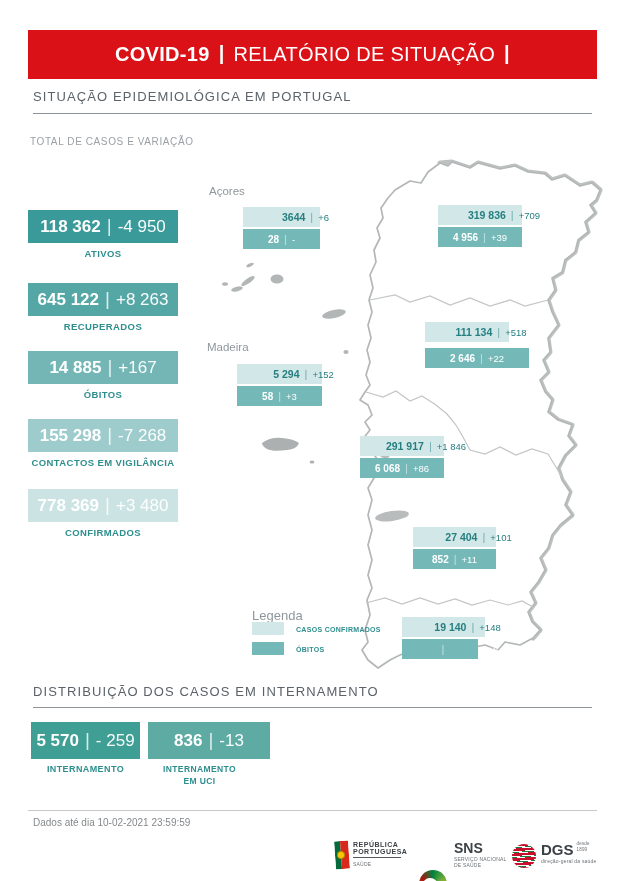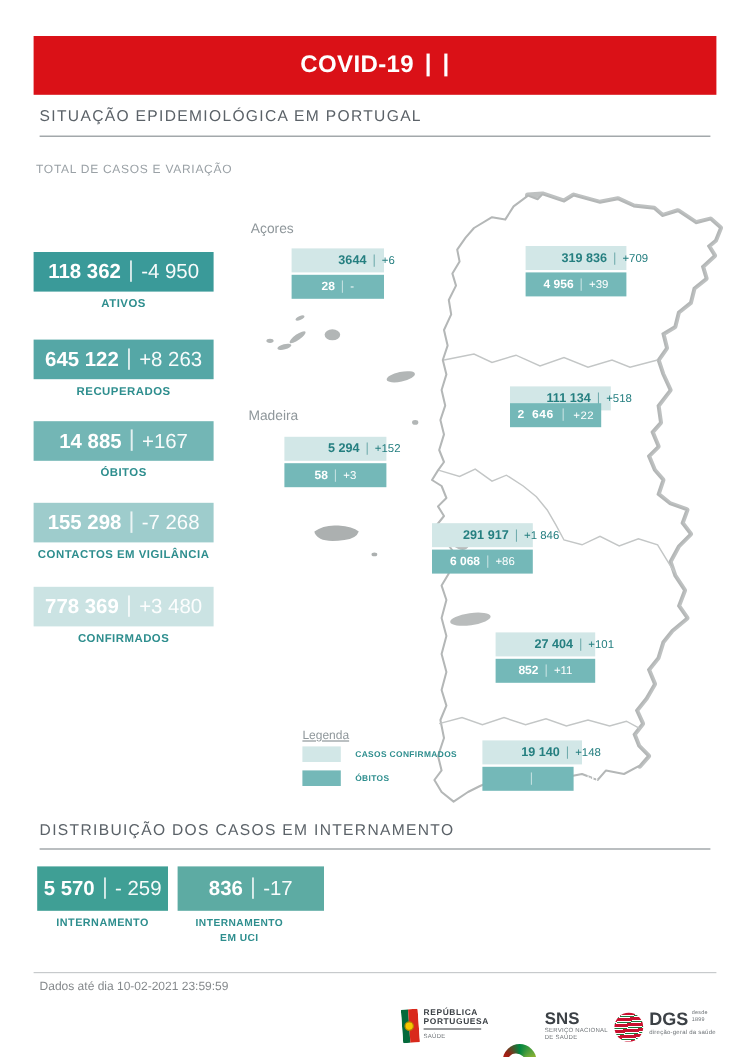--- a/index.html
+++ b/index.html
@@ -52,21 +52,21 @@
   }
   .region-row.cases { color:#257f80;padding-left:48px; }
   .region-row.cases .val { font-weight:bold; font-size:10.5px; }
   .region-row.cases .var { font-size:9.5px; color:#4s; }
   .region-row.deaths { color:#ffffff; }
   .region-row.deaths .val { font-weight:bold; font-size:10px; }
   .region-row.deaths .var { font-size:9.5px; }
   .region-row .pipe { font-weight:100; font-size:11px; opacity:.55; }
 
   
-  .legend-title { color:#8f979b; font-size:10px;text-decoration:underline; }
+  .legend-title { color:#8f979b; font-size:13px; }
   .legend-swatch { width:32px; height:13px; }
   .legend-label { color:#2e8e8e; font-weight:bold; font-size:7px; letter-spacing:.3px; white-space:nowrap; }
 
   
   .footer-note { color:#85898c; font-size:10px; }
   .logo-text-sm { color:#6d7276; font-size:5px; letter-spacing:.2px; line-height:6px; white-space:nowrap; }
   .logo-title { color:#3c4146; font-weight:bold; white-space:nowrap; }
 
   .flag-logo { width:14px; height:28px; position:relative; transform:rotate(-4deg); border-radius:1px; overflow:hidden; }
   .flag-green { position:absolute; left:0; top:0; width:40%; height:100%; background:#04693b; }
@@ -85,20 +85,21 @@
   }
 </style>
 </head>
 <body>
 
 <div id="page">
 
   <div class="abs banner" style="background-color: rgb(218, 17, 23);">
     <span class="bold">COVID-19</span>
     <span class="sep">|</span>
+    <span>RELATÓRIO DE SITUAÇÃO</span>
     <span class="sep">|</span>
   </div>
 
   <div class="abs sec-title" style="left:33px; top:89px;">SITUAÇÃO EPIDEMIOLÓGICA EM PORTUGAL</div>
   <div class="abs rule" style="left:33px; top:113px; width:559px;"></div>
 
   <div class="abs col-heading" style="left:30px; top:136px;">TOTAL DE CASOS E VARIAÇÃO</div>
 
   <svg class="abs" style="left:200px; top:155px;" width="425" height="520" viewBox="0 0 425 520">
 
@@ -185,21 +186,21 @@
     <span class="val">4 956</span>
     <span class="pipe">|</span>
     <span class="var">+39</span>
   </div>
 
   <div class="abs region-row cases" style="left: 425px; top: 322px; width: 84px; background-color: rgb(210, 231, 231);">
     <span class="val">111 134</span>
     <span class="pipe">|</span>
     <span class="var">+518</span>
   </div>
-  <div class="abs region-row deaths" style="left: 425px; top: 336px; width: 76px; background-color: rgb(116, 184, 184); font-family: Liberation Mono, monospace;">
+  <div class="abs region-row deaths" style="left: 425px; top: 348px; width: 104px; background-color: rgb(116, 184, 184);">
     <span class="val">2 646</span>
     <span class="pipe">|</span>
     <span class="var">+22</span>
   </div>
 
   <div class="abs region-name" style="left:207px; top:341px;">Madeira</div>
   <div class="abs region-row cases" style="left: 237px; top: 364px; width: 85px; background-color: rgb(210, 231, 231);">
     <span class="val">5 294</span>
     <span class="pipe">|</span>
     <span class="var">+152</span>
@@ -255,21 +256,21 @@
   <div class="abs stat-box" style="left: 31px; top: 722px; width: 109px; height: 37px; background-color: rgb(63, 159, 149);">
     <span class="val">5 570</span>
     <span class="pipe">|</span>
     <span class="var">- 259</span>
   </div>
   <div class="abs stat-label" style="left:31px; top:764px; width:109px; font-size:9px;">INTERNAMENTO</div>
 
   <div class="abs stat-box" style="left: 148px; top: 722px; width: 122px; height: 37px; background-color: rgb(93, 171, 163);">
     <span class="val">836</span>
     <span class="pipe">|</span>
-    <span class="var">-17</span>
+    <span class="var">-13</span>
   </div>
   <div class="abs stat-label" style="left:148px; top:764px; width:103px; font-size:8.5px;">INTERNAMENTO</div>
   <div class="abs stat-label" style="left:148px; top:776px; width:103px; font-size:8.5px;">EM UCI</div>
 
   <div class="abs rule light" style="left:28px; top:810px; width:569px;"></div>
   <div class="abs footer-note" style="left:33px; top:817px;">Dados até dia 10-02-2021  23:59:59</div>
 
   <div class="abs flag-logo" style="left:335px; top:841px;">
     <div class="flag-green"></div>
       <div class="flag-red"></div>

